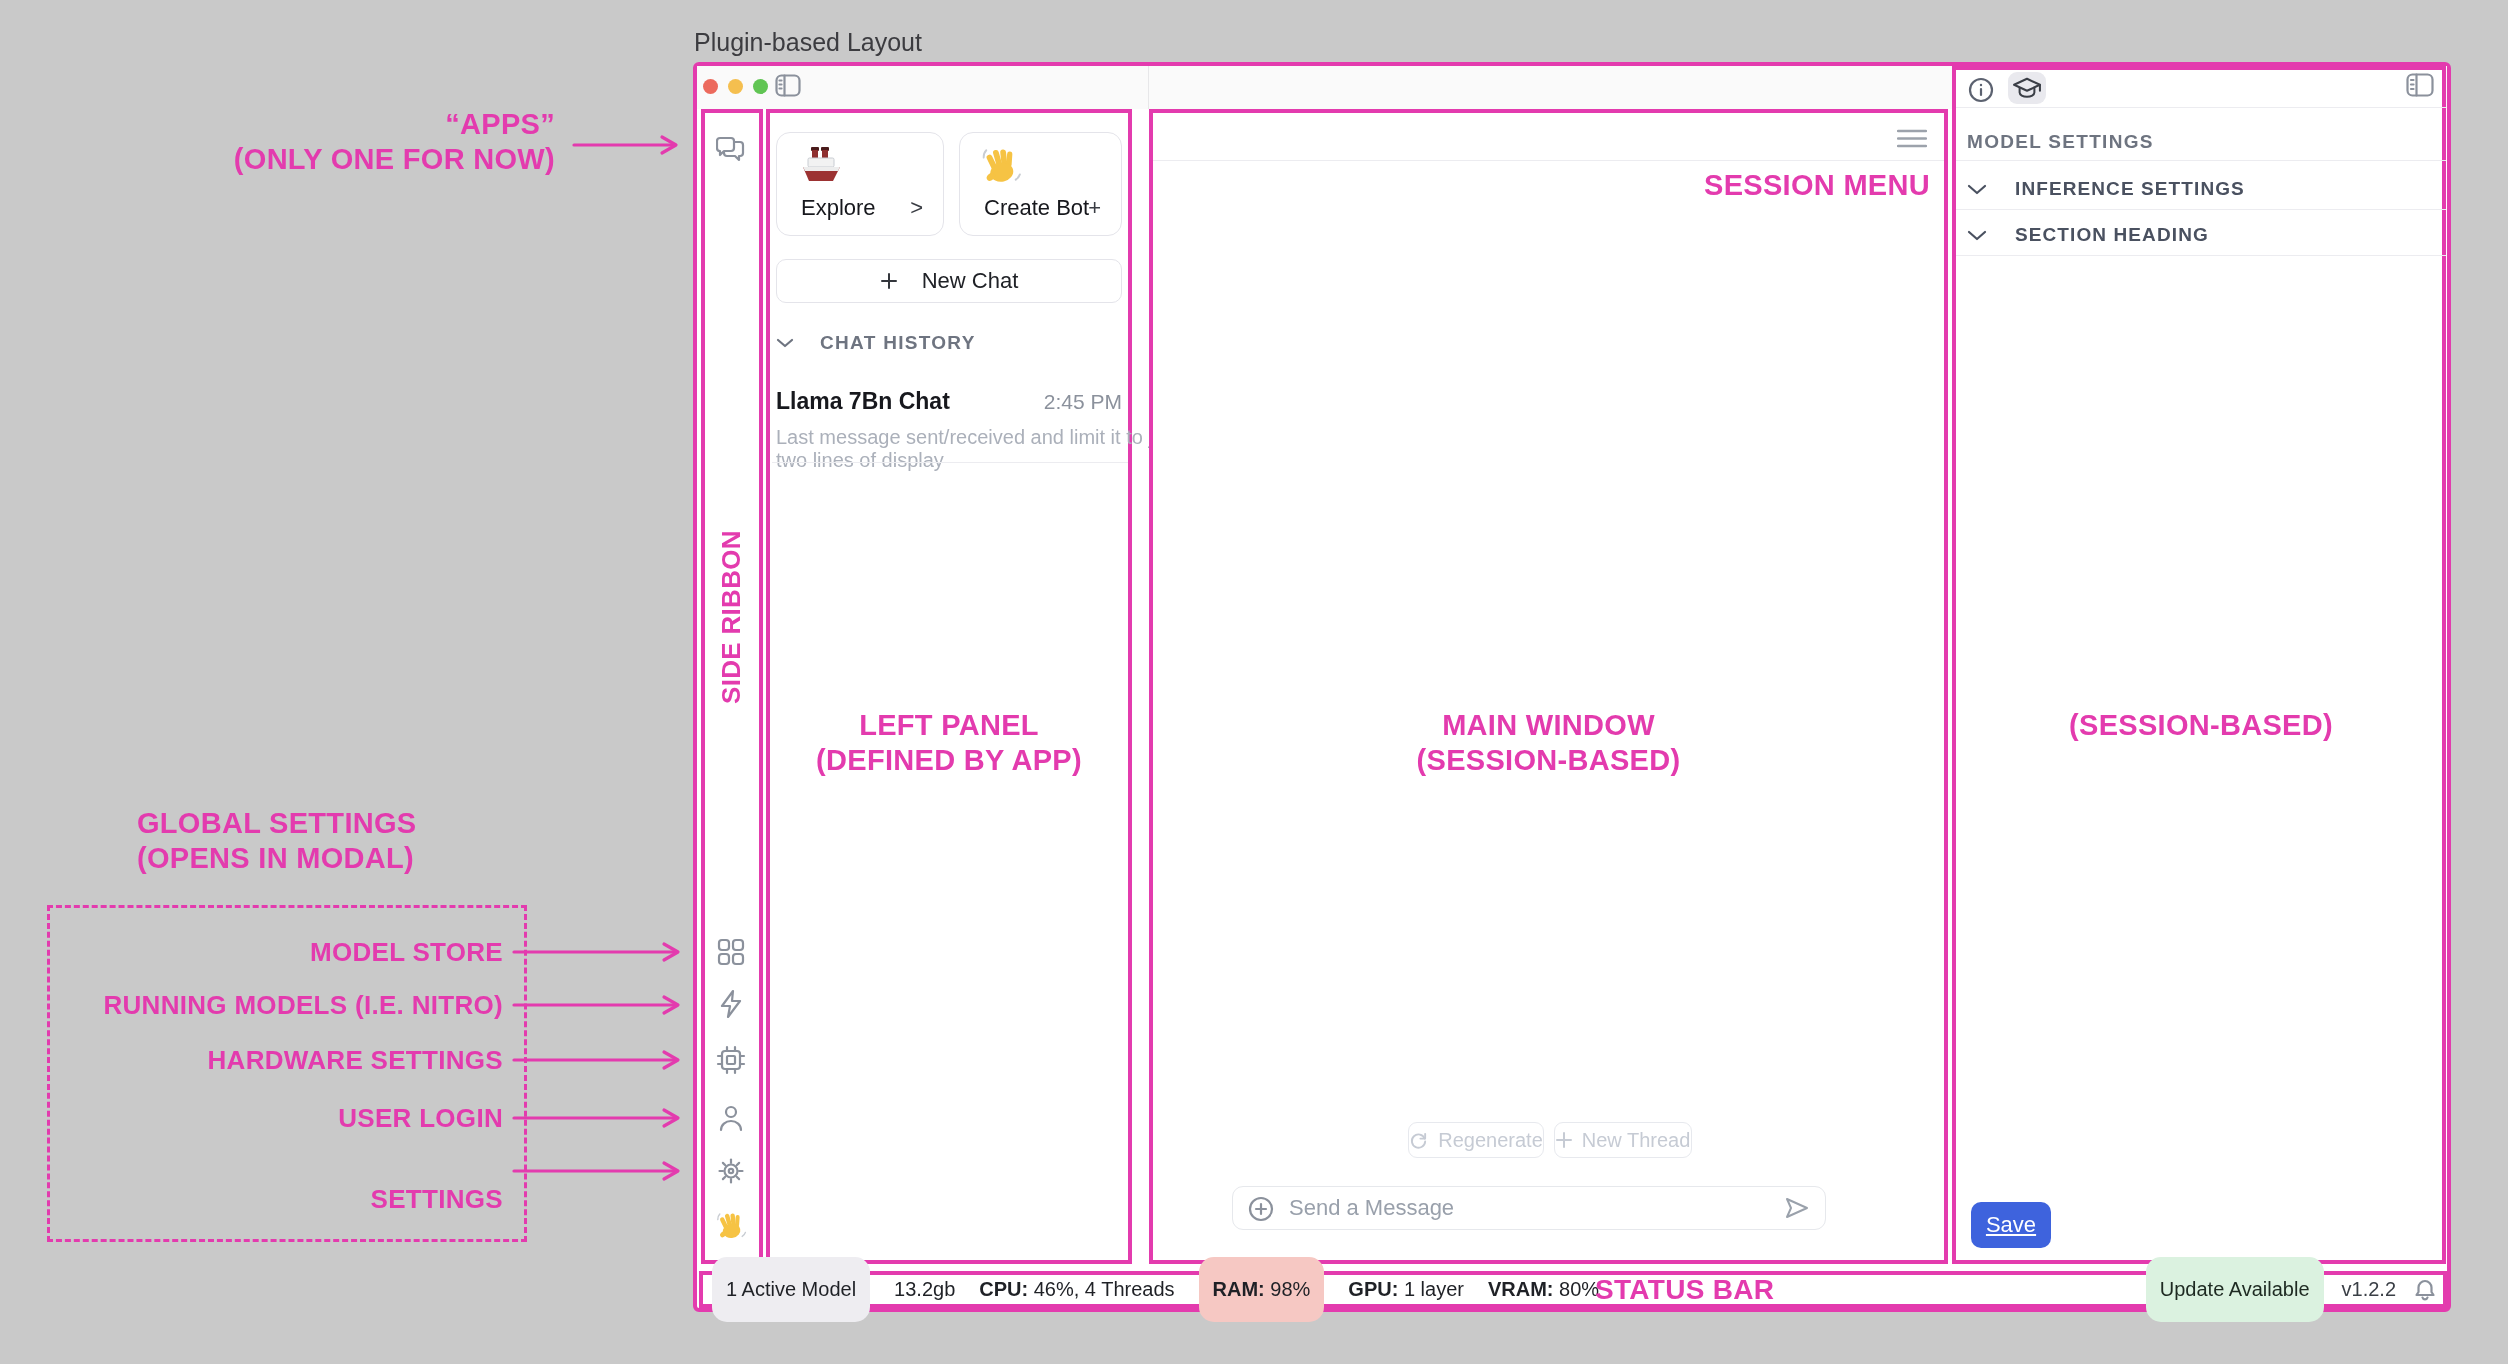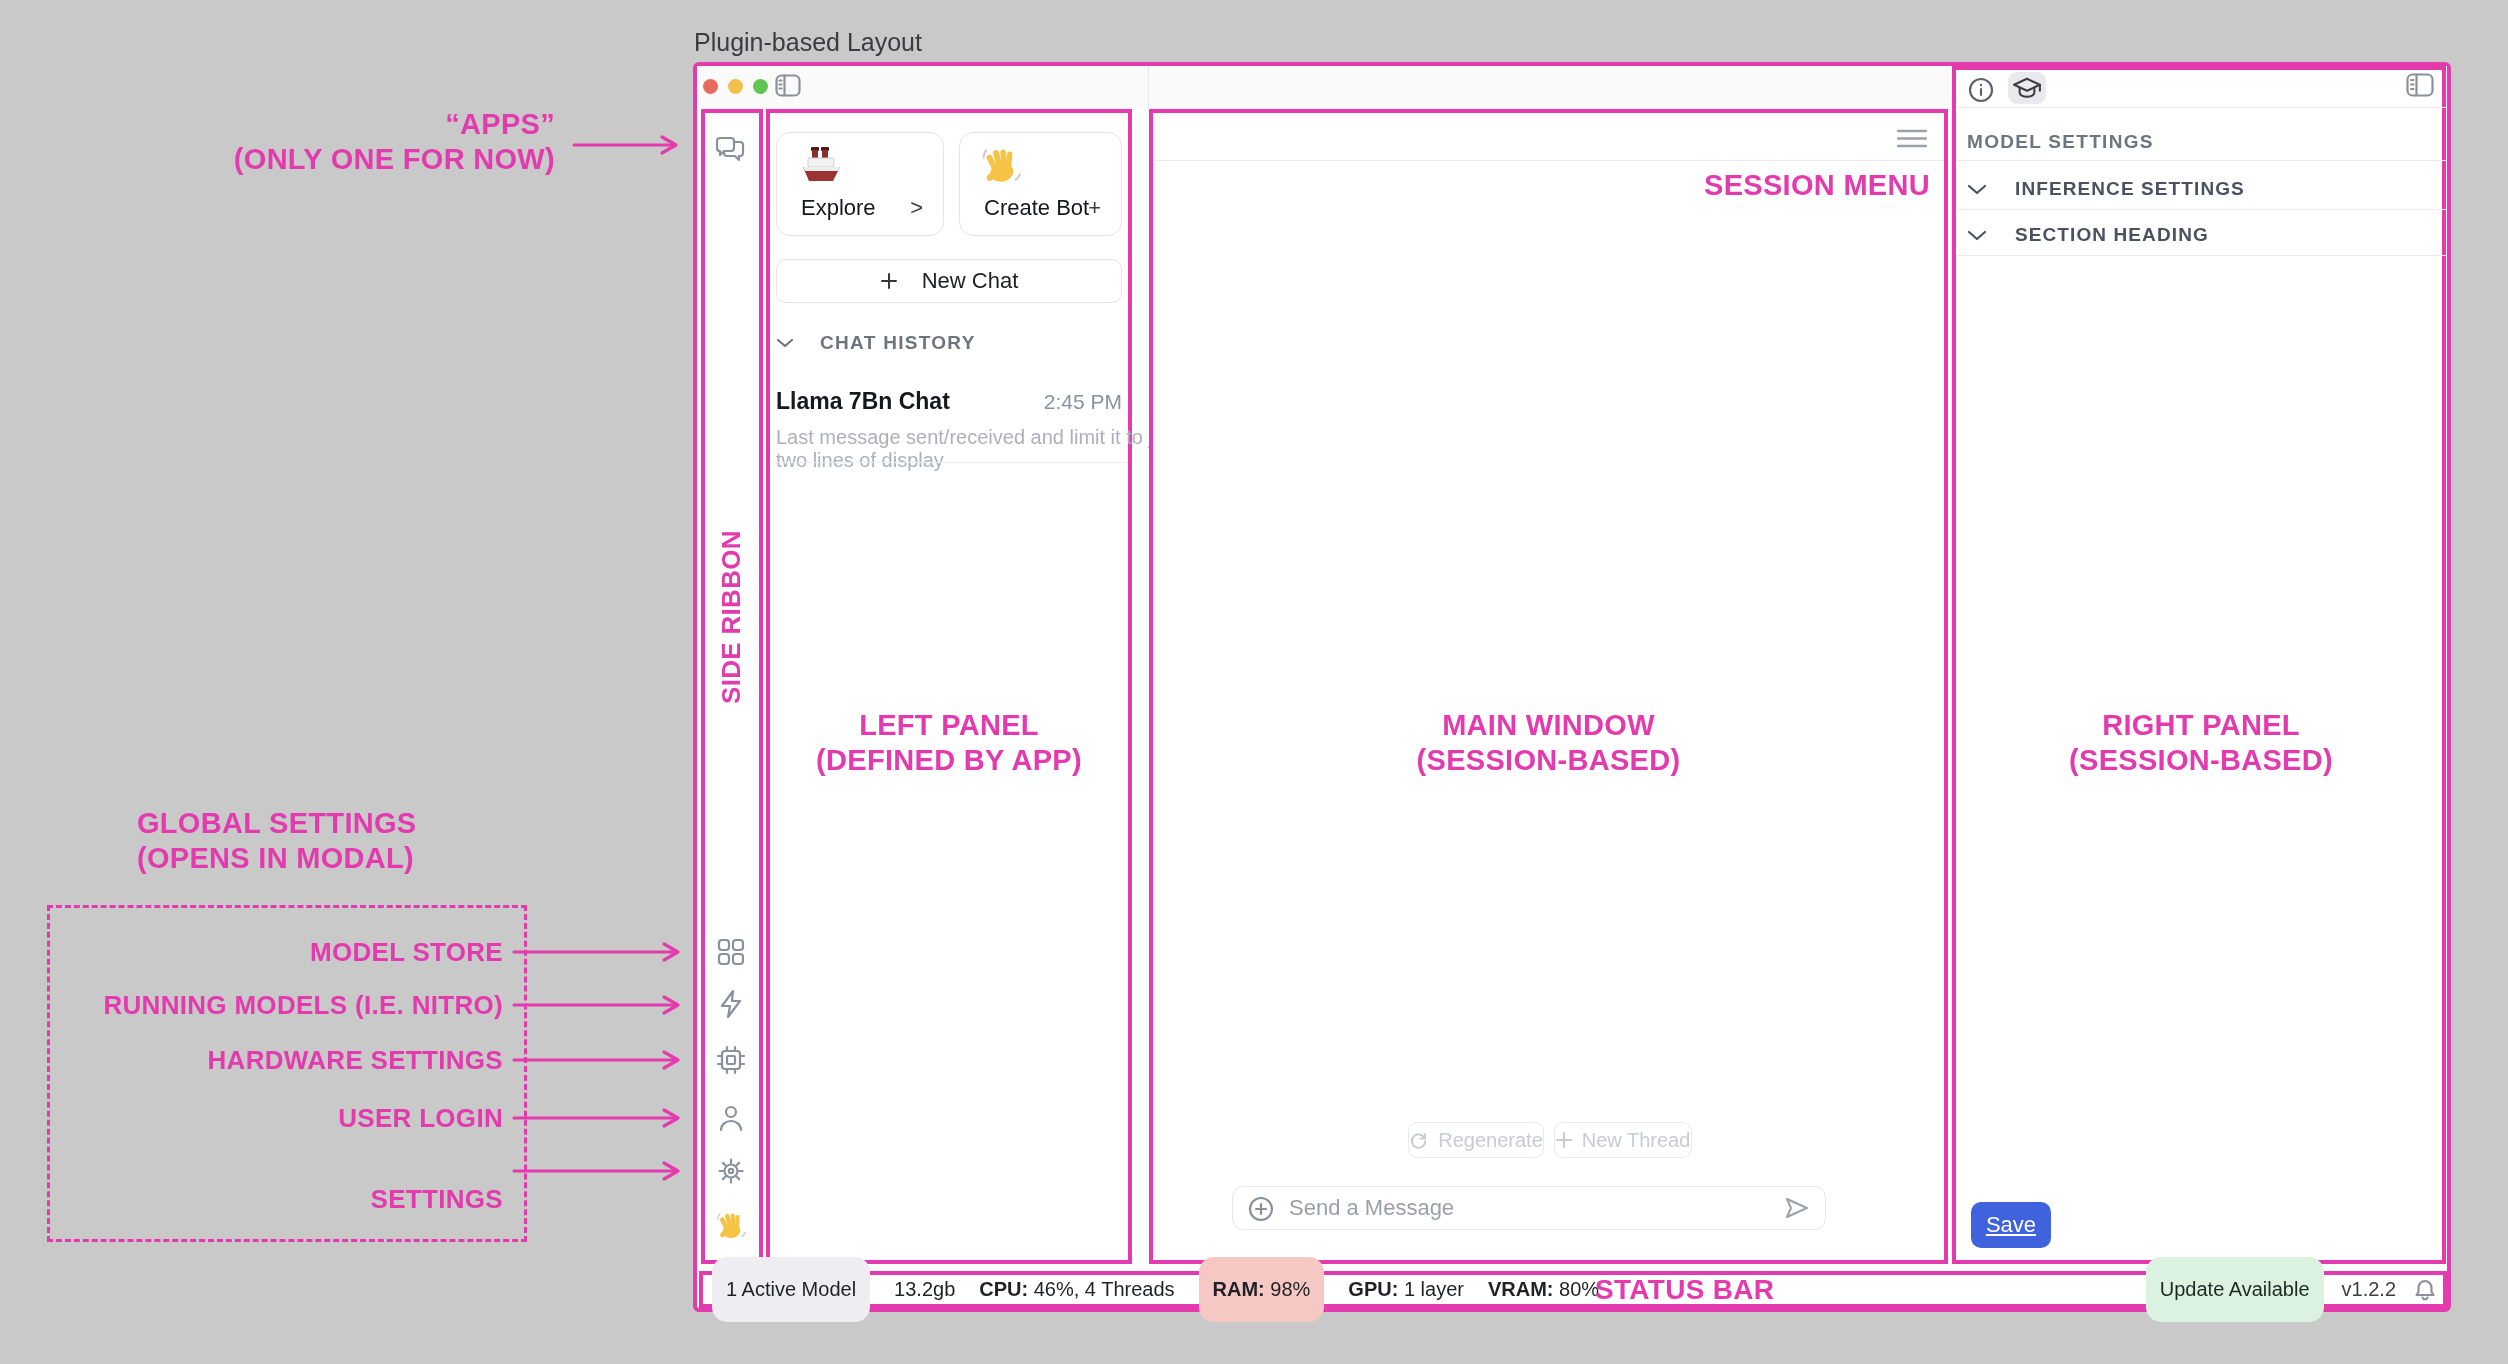--- a/index.html
+++ b/index.html
@@ -307,21 +307,20 @@
 
   <div class="ann ann-big" style="left:766px;top:708px;width:366px;text-align:center;">
     <div>LEFT PANEL</div>
     <div>(DEFINED BY APP)</div>
   </div>
   <div class="ann ann-big" style="left:1149px;top:708px;width:799px;text-align:center;">
     <div>MAIN WINDOW</div>
     <div>(SESSION-BASED)</div>
   </div>
   <div class="ann ann-big" style="left:1952px;top:708px;width:498px;text-align:center;">
-    <div>RIGHT PANEL</div>
     <div>(SESSION-BASED)</div>
   </div>
   <div class="ann ann-big" style="left:1630px;top:168px;width:300px;text-align:right;">SESSION MENU</div>
   <div class="ann" style="left:1595px;top:1274px;font-size:28px;">STATUS BAR</div>
 
   <div class="ann ann-big" style="left:137px;top:806px;">
     <div>GLOBAL SETTINGS</div>
     <div>(OPENS IN MODAL)</div>
   </div>
   <div class="abs dashedbox"></div>

